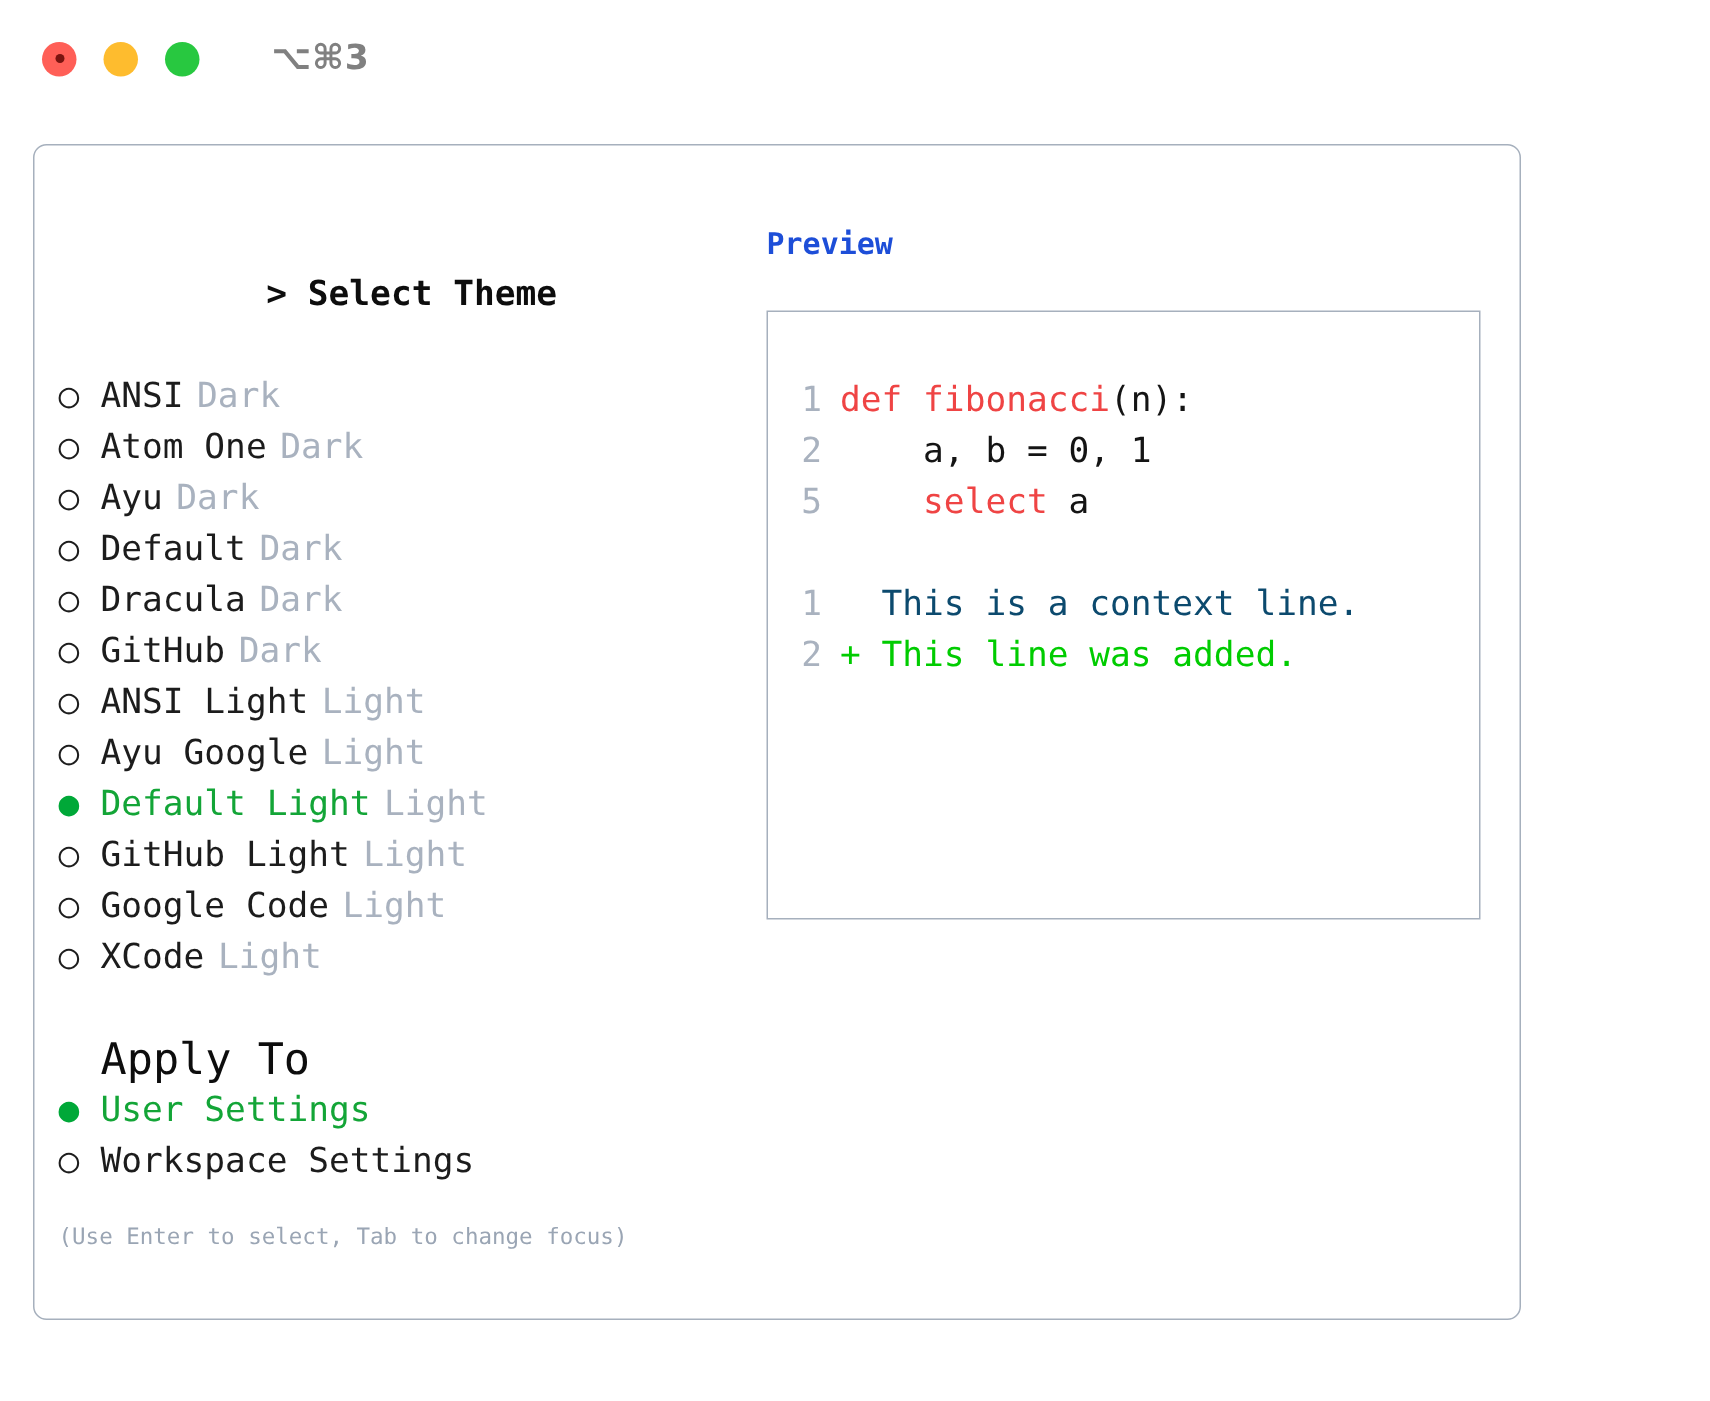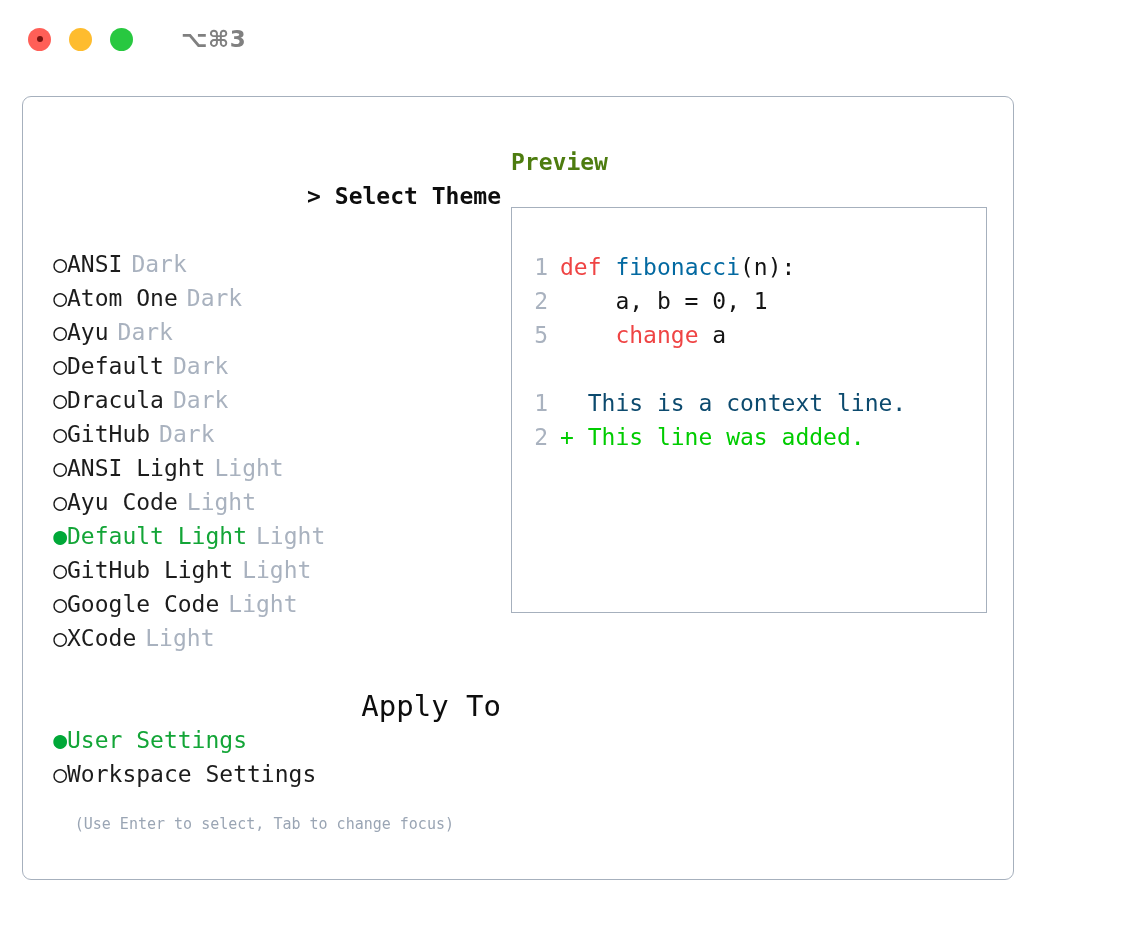--- a/index.html
+++ b/index.html
@@ -83,21 +83,20 @@
     position: absolute;
     left: 0; top: 0;
     width: 100%;
     height: 100%;
     display: flex;
   }
   .col-left {
     width: 478px;
     padding: 48px 0 0 16px;
     box-sizing: border-box;
-    text-align: right;
   }
   .col-right {
     flex: 1;
     padding: 48px 0 0 0;
     box-sizing: border-box;
   }
 
   
   .section-head {
     font-size: 23px;
@@ -144,23 +143,23 @@
   .hint {
     margin-top: 16px;
     font-size: 15px;
     line-height: 34px;
     color: #9aa5b4;
     width: 415px;
   }
 
   
   .preview-title {
-    font-size: 23px;
-    line-height: 34px;
-    color: #4d7c0f;
+    font-size: 20px;
+    line-height: 34px;
+    color: #1d4ed8;
     font-weight: bold;
     padding-left: 10px;
   }
   .preview-box {
     margin-top: 28px;
     margin-left: 10px;
     width: 476px;
     height: 406px;
     border: 1.6px solid #a6b0bd;
     box-sizing: border-box;
@@ -176,21 +175,21 @@
   .lineno {
     display: inline-block;
     width: 22px;
     text-align: right;
     color: #a9b2bf;
     margin-right: 12px;
   }
   .blank-line { height: 34px; }
 
   .tok-kw   { color: #ef4444; }
-  .tok-fn   { color: #0369a1; text-align: center; }
+  .tok-fn   { color: #ef4444; text-align: center; }
   .tok-txt  { color: #141414; }
   .diff-ctx { color: #0c4a6e; }
   .diff-del { color: #cc0000; }
   .diff-add { color: #00cc00; }
 </style>
 </head>
 <body>
 
 <div id="app">
 
@@ -213,21 +212,21 @@
         </div>
 
         <div id="theme-list">
             <div class="opt"><span class="marker">○</span><span class="label">ANSI</span><span class="tag">Dark</span></div>
             <div class="opt"><span class="marker">○</span><span class="label">Atom One</span><span class="tag">Dark</span></div>
             <div class="opt"><span class="marker">○</span><span class="label">Ayu</span><span class="tag">Dark</span></div>
             <div class="opt"><span class="marker">○</span><span class="label">Default</span><span class="tag">Dark</span></div>
             <div class="opt"><span class="marker">○</span><span class="label">Dracula</span><span class="tag">Dark</span></div>
             <div class="opt"><span class="marker">○</span><span class="label">GitHub</span><span class="tag">Dark</span></div>
             <div class="opt"><span class="marker">○</span><span class="label">ANSI Light</span><span class="tag">Light</span></div>
-            <div class="opt"><span class="marker">○</span><span class="label">Ayu Code</span><span class="tag">Light</span></div>
+            <div class="opt"><span class="marker">○</span><span class="label">Ayu Google</span><span class="tag">Light</span></div>
             <div class="opt selected"><span class="marker">●</span><span class="label">Default Light</span><span class="tag">Light</span></div>
             <div class="opt"><span class="marker">○</span><span class="label">GitHub Light</span><span class="tag">Light</span></div>
             <div class="opt"><span class="marker">○</span><span class="label">Google Code</span><span class="tag">Light</span></div>
             <div class="opt"><span class="marker">○</span><span class="label">XCode</span><span class="tag">Light</span></div>
           </div>
 
         <div class="spacer-row"></div>
 
         <div class="apply-head">Apply To</div>
 
@@ -238,21 +237,21 @@
 
         <div class="hint">(Use Enter to select, Tab to change focus)</div>
       </div>
 
       <div class="col-right">
         <div class="preview-title">Preview</div>
         <div class="preview-box">
           <div id="code-block">
               <div class="code-line"><span class="lineno">1</span><span class="tok-kw">def </span><span class="tok-fn">fibonacci</span><span class="tok-txt">(n):</span></div>
               <div class="code-line"><span class="lineno">2</span><span class="tok-txt">    a, b = 0, 1</span></div>
-              <div class="code-line"><span class="lineno">5</span><span class="tok-txt">    </span><span class="tok-kw">change</span><span class="tok-txt"> a</span></div>
+              <div class="code-line"><span class="lineno">5</span><span class="tok-txt">    </span><span class="tok-kw">select</span><span class="tok-txt"> a</span></div>
             </div>
           <div class="blank-line"></div>
           <div id="diff-block">
               <div class="code-line"><span class="lineno">1</span><span class="diff-ctx">  This is a context line.</span></div>
               <div class="code-line"><span class="lineno">2</span><span class="diff-add">+ This line was added.</span></div>
             </div>
         </div>
       </div>
 
     </div>

